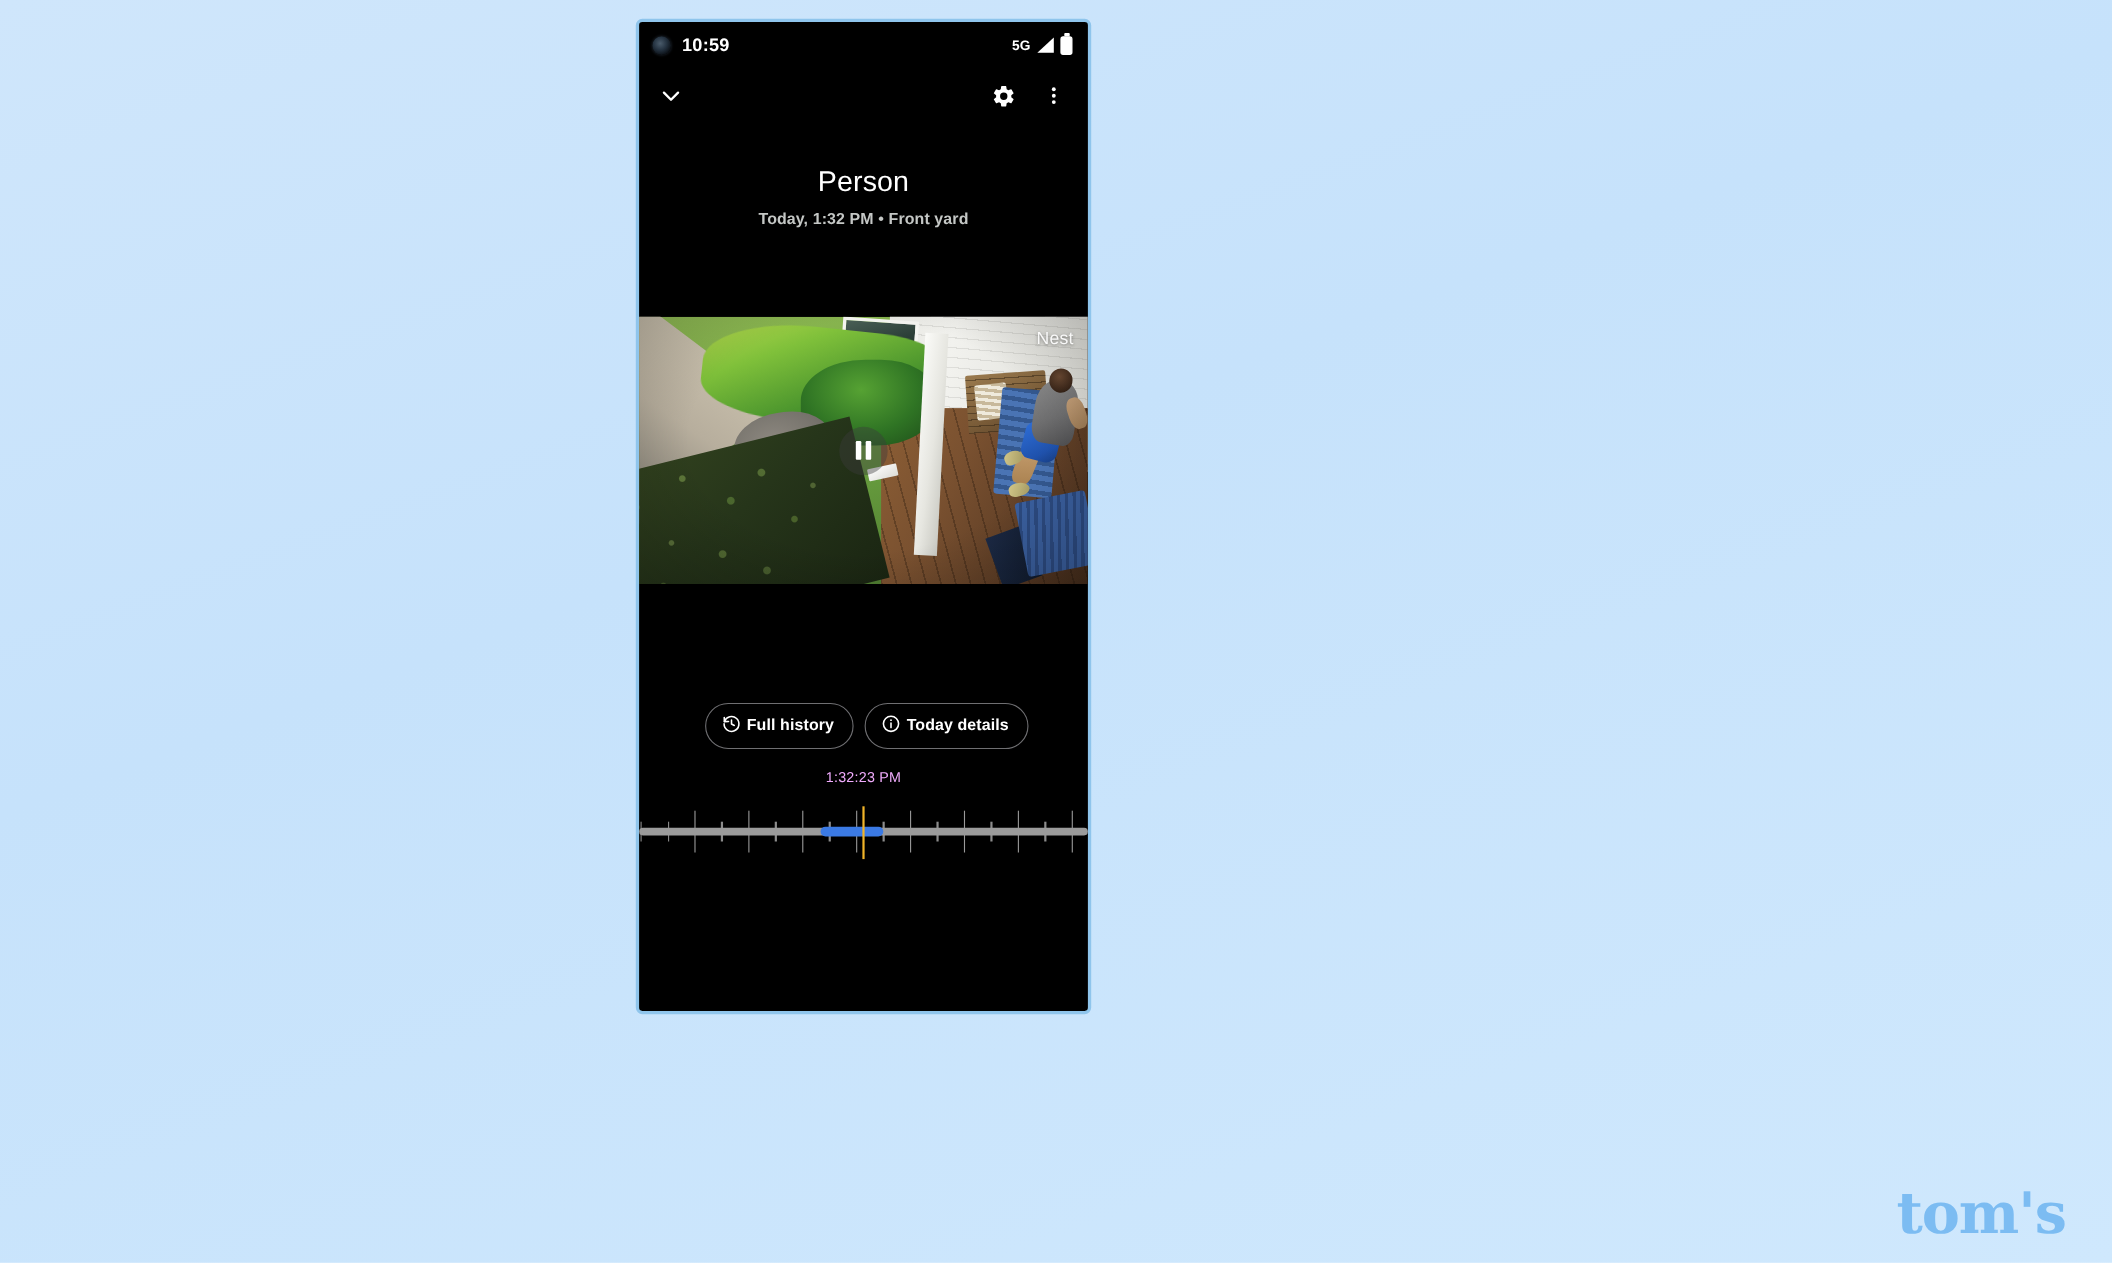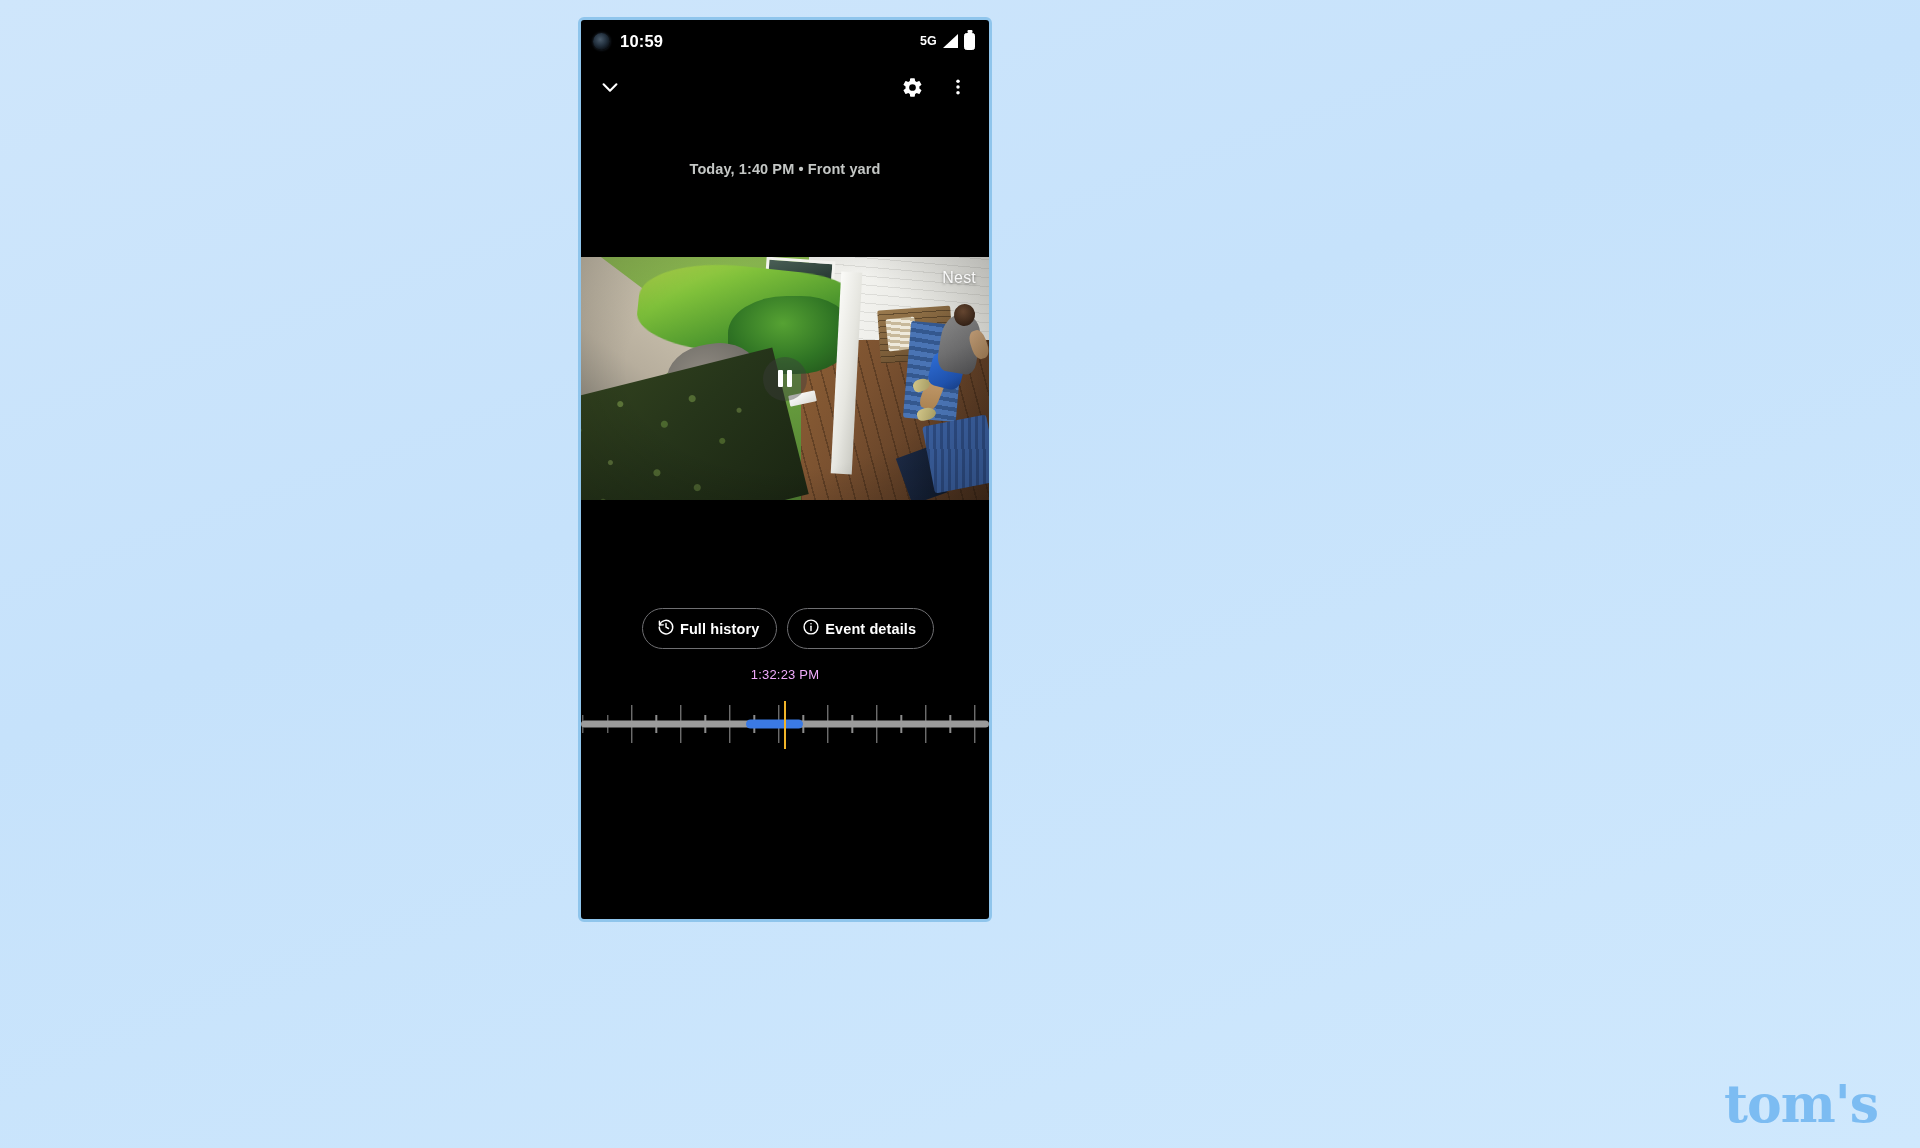--- a/index.html
+++ b/index.html
@@ -564,21 +564,22 @@
         <svg width="20" height="20" viewBox="0 0 24 24" fill="#ffffff">
           <circle cx="12" cy="5" r="2.1"></circle>
           <circle cx="12" cy="12" r="2.1"></circle>
           <circle cx="12" cy="19" r="2.1"></circle>
         </svg>
       </div>
     </div>
   </div>
 
   <div class="event-head">
-    <div class="event-sub">Today, 1:40 PM • Front yard</div>
+    <div class="event-title">Person</div>
+    <div class="event-sub">Today, 1:32 PM • Front yard</div>
   </div>
 
   <div class="video-wrap">
     <div class="video-scene">
       <div class="sc-grass"></div>
       <div class="sc-grass-shadow"></div>
       <div class="sc-path"></div>
       <div class="sc-house"></div>
       <div class="sc-siding"></div>
       <div class="sc-window"></div>
@@ -625,21 +626,21 @@
       <span>Full history</span>
     </button>
     <button class="pill-btn">
       <span>
         <svg width="18" height="18" viewBox="0 0 24 24" fill="none" stroke="#ffffff" stroke-width="1.9" stroke-linecap="round" stroke-linejoin="round">
           <circle cx="12" cy="12" r="9.2"></circle>
           <line x1="12" y1="11" x2="12" y2="16.6"></line>
           <circle cx="12" cy="7.6" r="1.1" fill="#ffffff" stroke="none"></circle>
         </svg>
       </span>
-      <span>Event details</span>
+      <span>Today details</span>
     </button>
   </div>
 
   <div class="timeline-block">
     <div class="timeline-time">1:32:23 PM</div>
     <div class="timeline">
       <div class="tl-ticks" id="tl-ticks">
           <div class="tl-tick major" style="left: 12.5%;"></div>
           <div class="tl-tick major" style="left: 24.5%;"></div>
           <div class="tl-tick major" style="left: 36.5%;"></div>

